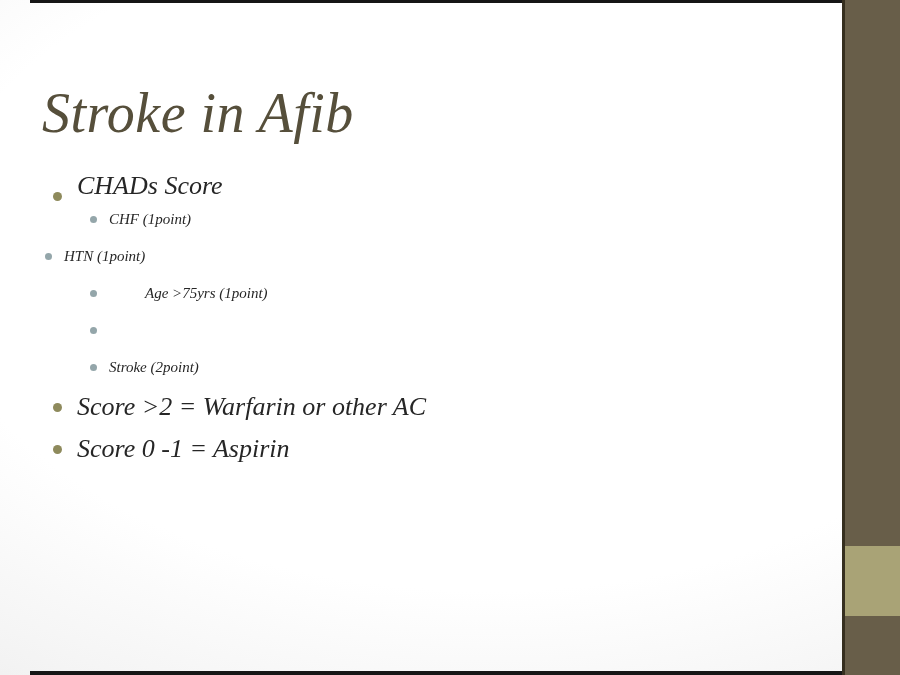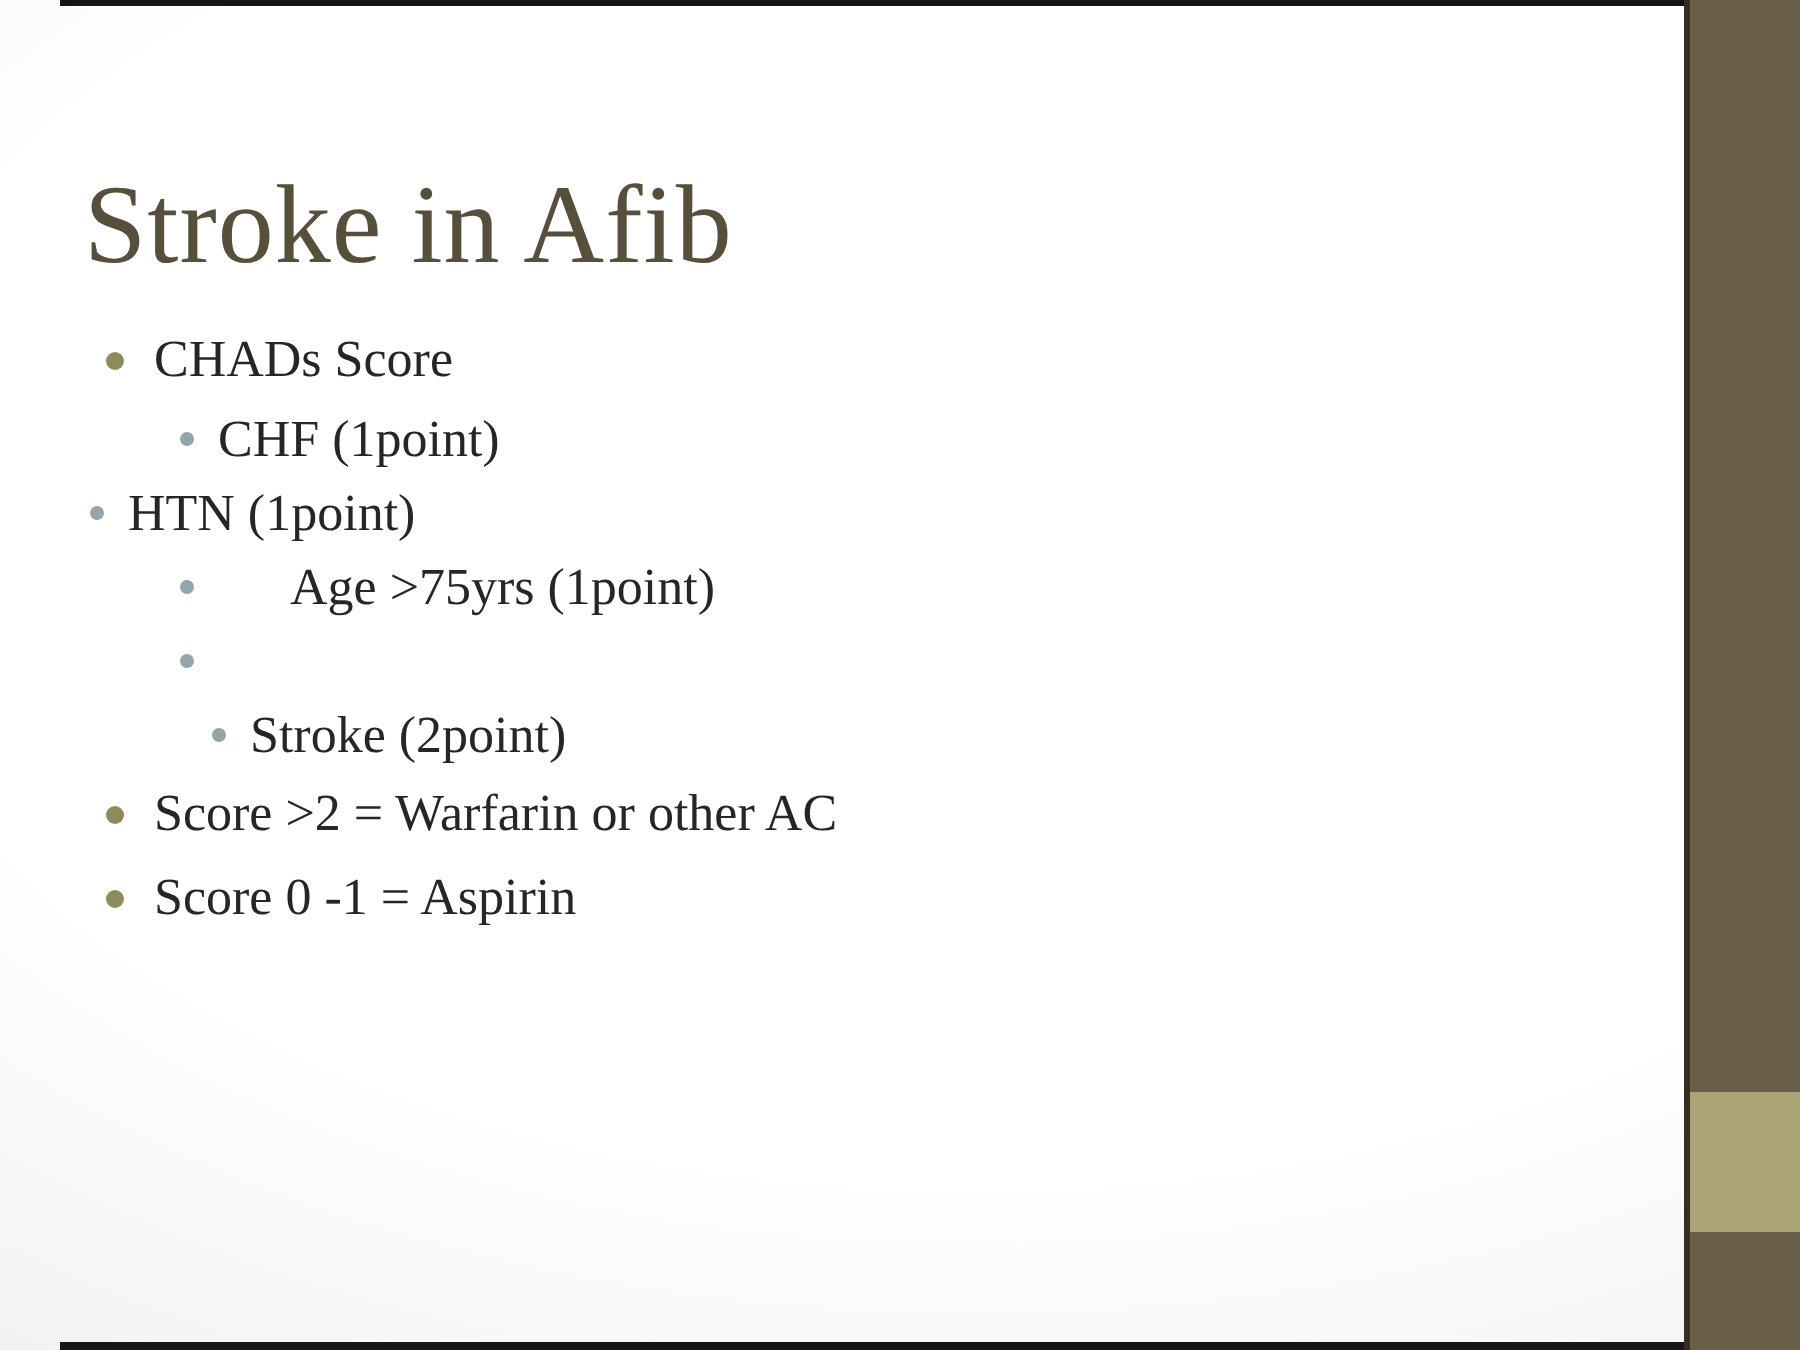--- a/index.html
+++ b/index.html
@@ -16,20 +16,21 @@
     font-family: "Liberation Serif", "DejaVu Serif", serif;
   }
   
   .slide {
     position: absolute;
     left: 0;
     top: 0;
     width: 842px;
     height: 675px;
     background: radial-gradient(ellipse 120% 90% at 58% 38%, #ffffff 55%, #f3f3f3 82%, #e9e9e9 100%);
+    font-style: italic;
   }
   
   .edge-line-top {
     position: absolute;
     left: 30px;
     top: 0;
     width: 813px;
     height: 3px;
     background: #161616;
   }
@@ -84,21 +85,21 @@
     align-items: center;
     white-space: nowrap;
   }
   .bullet-row.lvl1 {
     height: 42px;
     font-size: 26px;
     padding-left: 53px;
   }
   .bullet-row.lvl2 {
     height: 37px;
-    font-size: 26px;
+    font-size: 15px;
     padding-left: 90px;
   }
   .dot {
     flex: none;
     border-radius: 50%;
   }
   .lvl1 .dot {
     width: 9px;
     height: 9px;
     margin-right: 15px;
@@ -113,40 +114,40 @@
 <body>
 
 <div id="stage">
 
   <div class="slide">
 
     <h1 class="slide-title" style="color: rgb(86, 79, 59);">Stroke in Afib</h1>
 
     <div class="bullets">
 
-    <div class="bullet-row lvl1" style="color: rgb(38, 38, 38);">
+    <div class="bullet-row lvl1" style="color: rgb(38, 38, 38); align-items: flex-end;">
           <span class="dot" style="background: rgb(142, 138, 92);"></span>
           <span>CHADs Score</span>
         </div>
         <div class="bullet-row lvl2" style="color: rgb(38, 38, 38);">
           <span class="dot" style="background: rgb(148, 166, 170);"></span>
           <span>CHF (1point)</span>
         </div>
         <div class="bullet-row lvl2" style="color: rgb(38, 38, 38); padding-left: 45px;">
           <span class="dot" style="background: rgb(148, 166, 170);"></span>
           <span>HTN (1point)</span>
         </div>
         <div class="bullet-row lvl2" style="color: rgb(38, 38, 38); gap: 36px;">
           <span class="dot" style="background: rgb(148, 166, 170);"></span>
           <span>Age &gt;75yrs (1point)</span>
         </div>
         <div class="bullet-row lvl2" style="color: rgb(38, 38, 38);">
           <span class="dot" style="background: rgb(148, 166, 170);"></span>
         </div>
-        <div class="bullet-row lvl2" style="color: rgb(38, 38, 38); margin-left: 16px;">
+        <div class="bullet-row lvl2" style="color: rgb(38, 38, 38);">
           <span class="dot" style="background: rgb(148, 166, 170);"></span>
           <span>Stroke (2point)</span>
         </div>
         <div class="bullet-row lvl1" style="color: rgb(38, 38, 38);">
           <span class="dot" style="background: rgb(142, 138, 92);"></span>
           <span>Score &gt;2 = Warfarin or other AC</span>
         </div>
         <div class="bullet-row lvl1" style="color: rgb(38, 38, 38);">
           <span class="dot" style="background: rgb(142, 138, 92);"></span>
           <span>Score 0 -1 = Aspirin</span>

